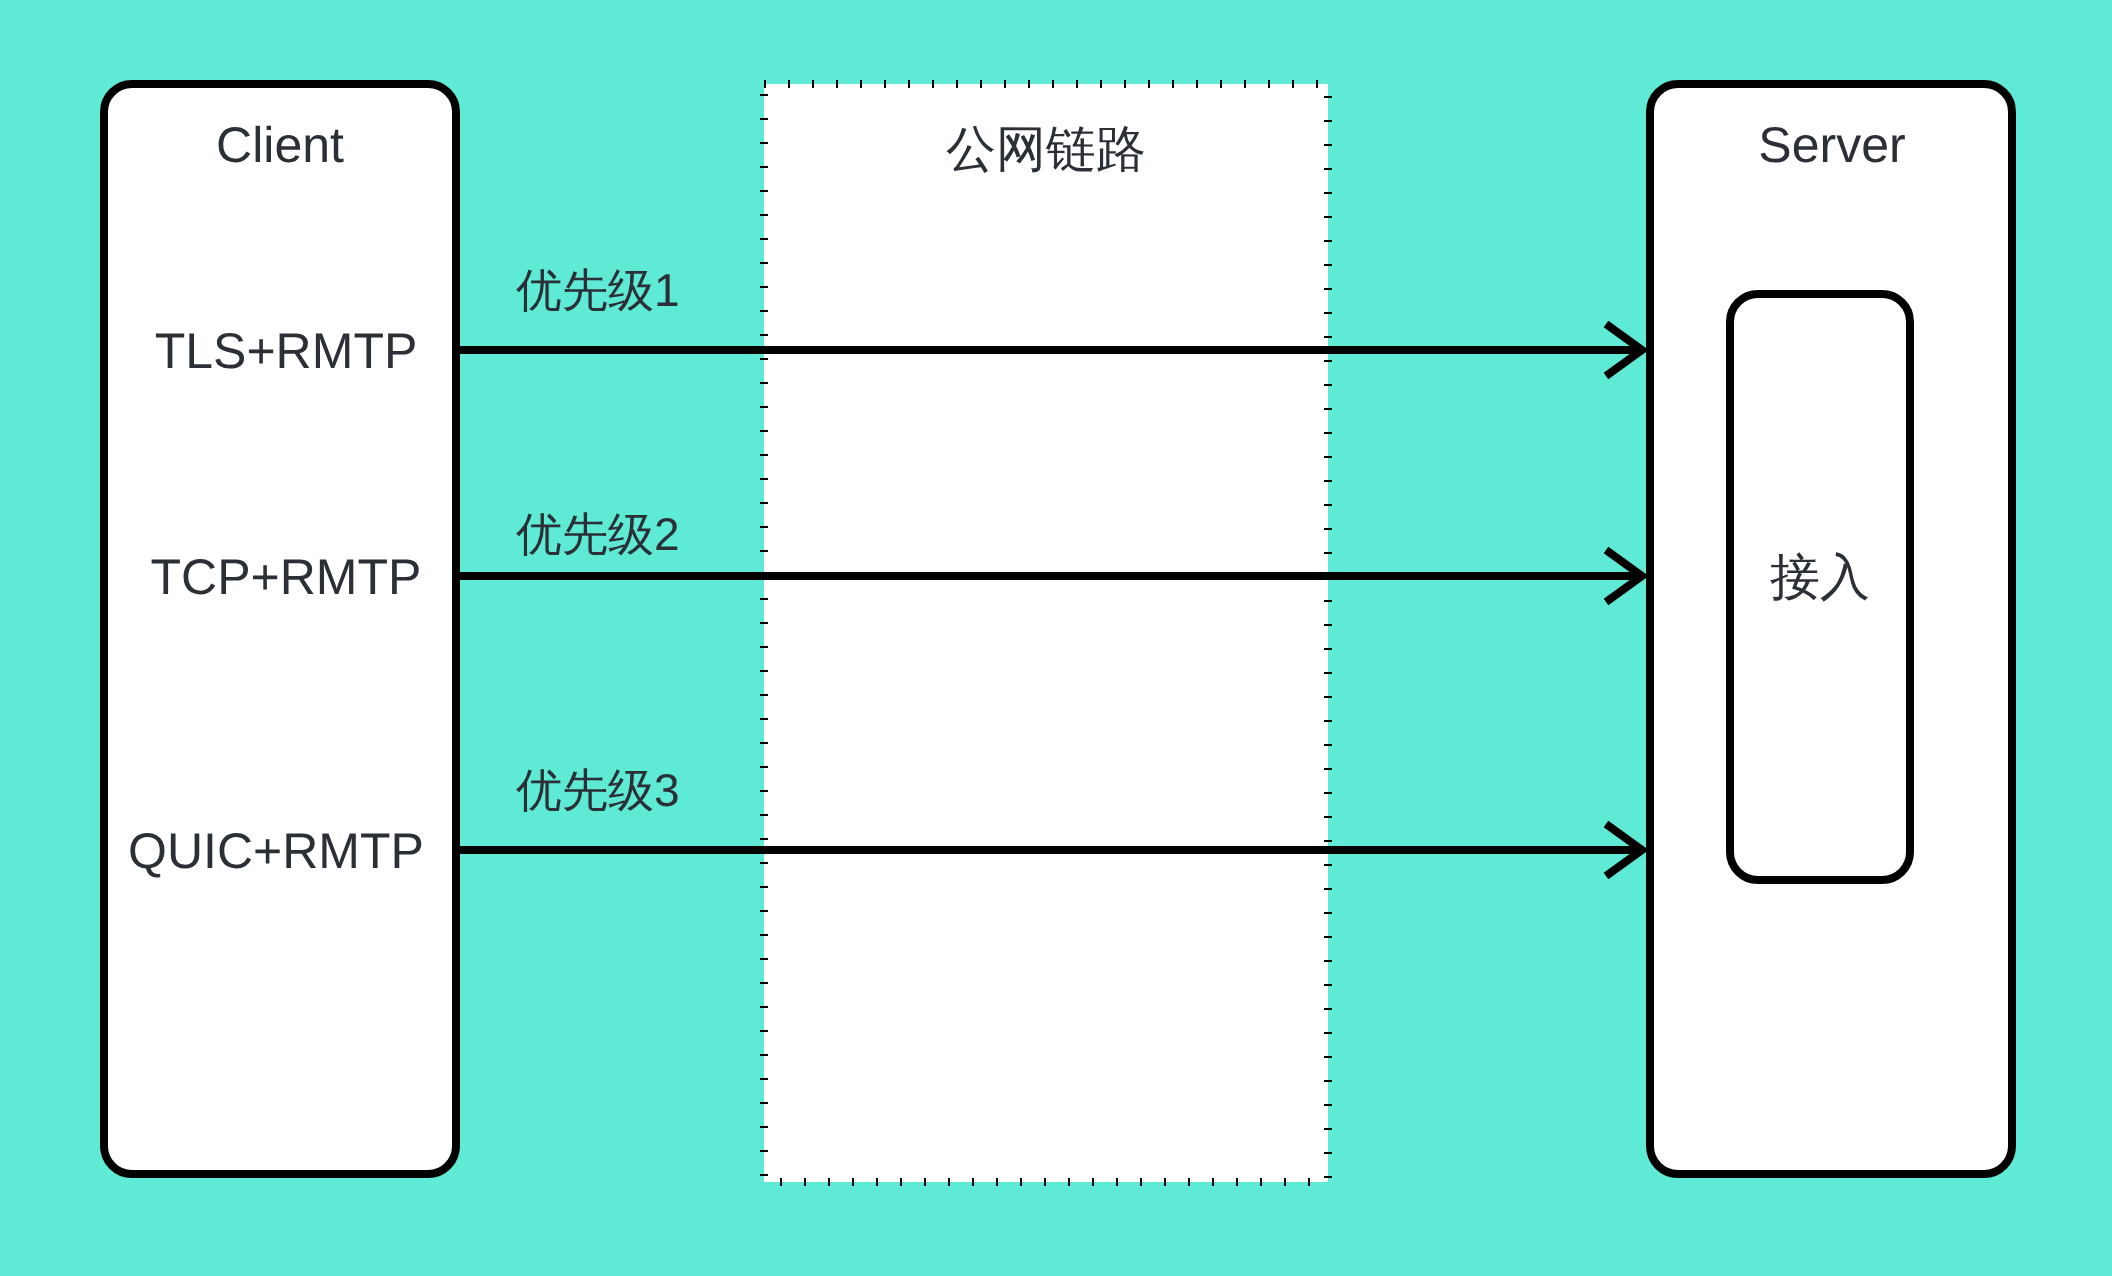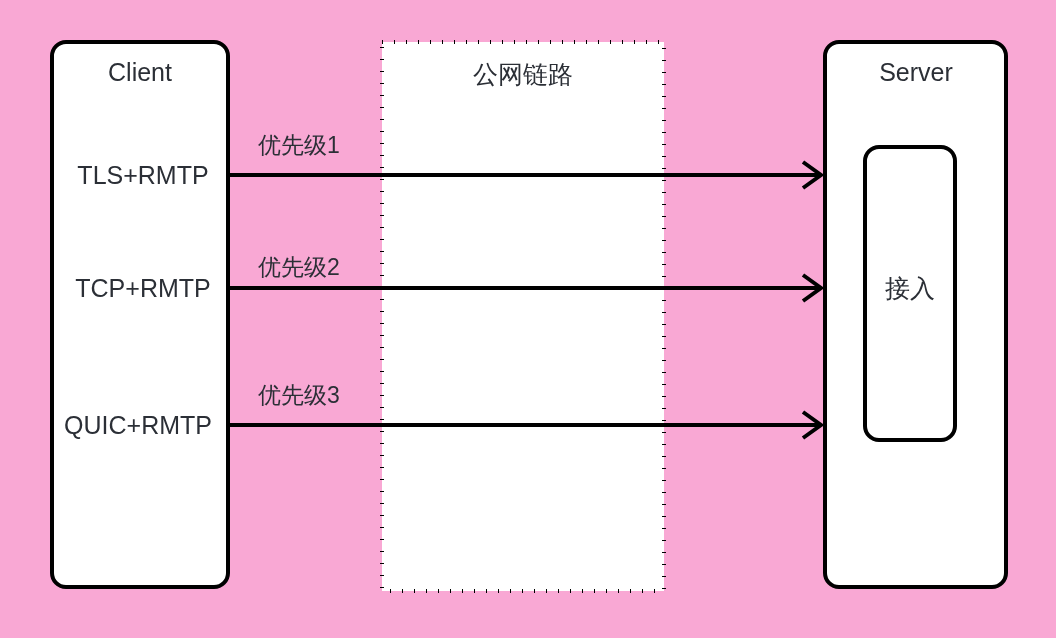--- a/index.html
+++ b/index.html
@@ -12,21 +12,21 @@
     width: 1056px;
     height: 638px;
     font-family: "Liberation Sans", "DejaVu Sans", sans-serif;
     color: #2b2f36;
     overflow: hidden;
   }
   #canvas {
     position: relative;
     width: 1056px;
     height: 638px;
-    background: #f9a8d4;
+    background: #5eead4;
   }
   #diagram-svg {
     position: absolute;
     left: 0;
     top: 0;
     width: 1056px;
     height: 638px;
   }
   .node-box {
     fill: #ffffff;

